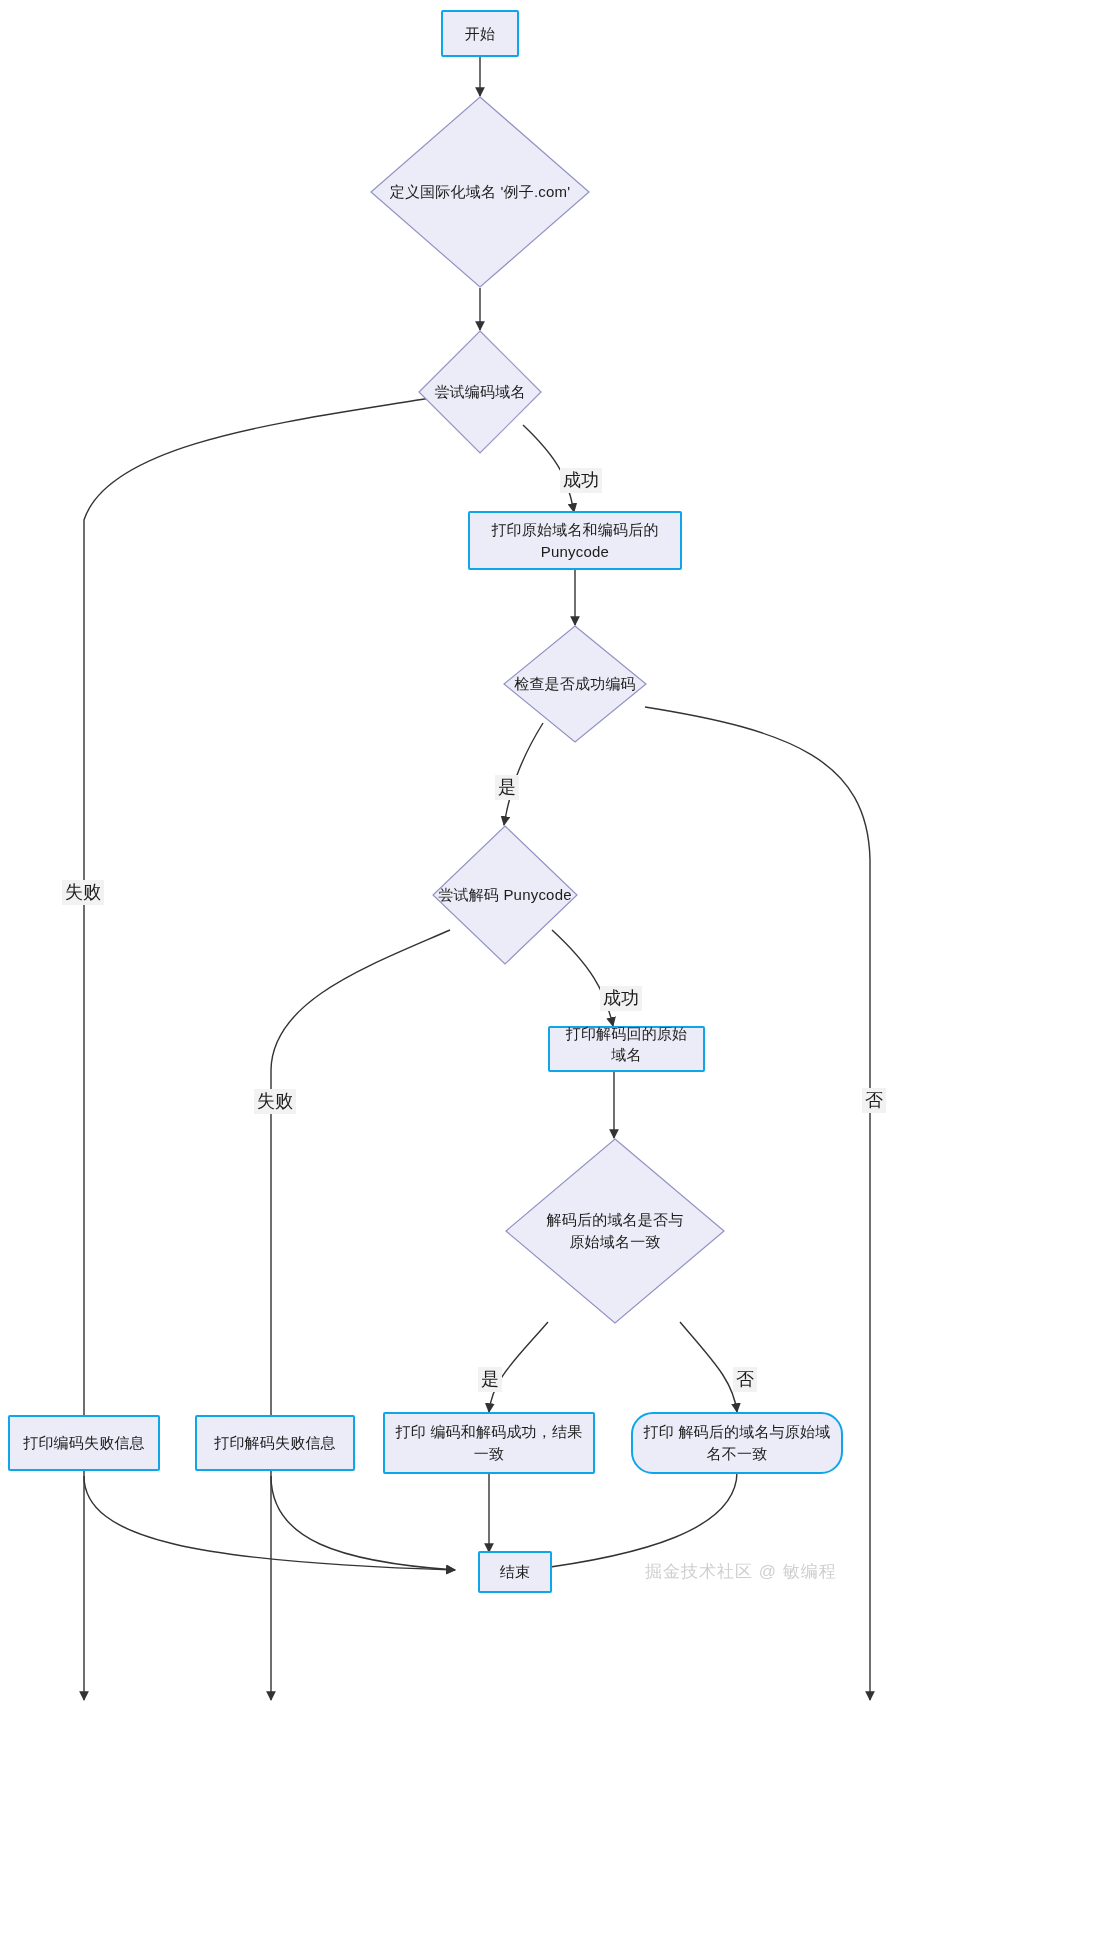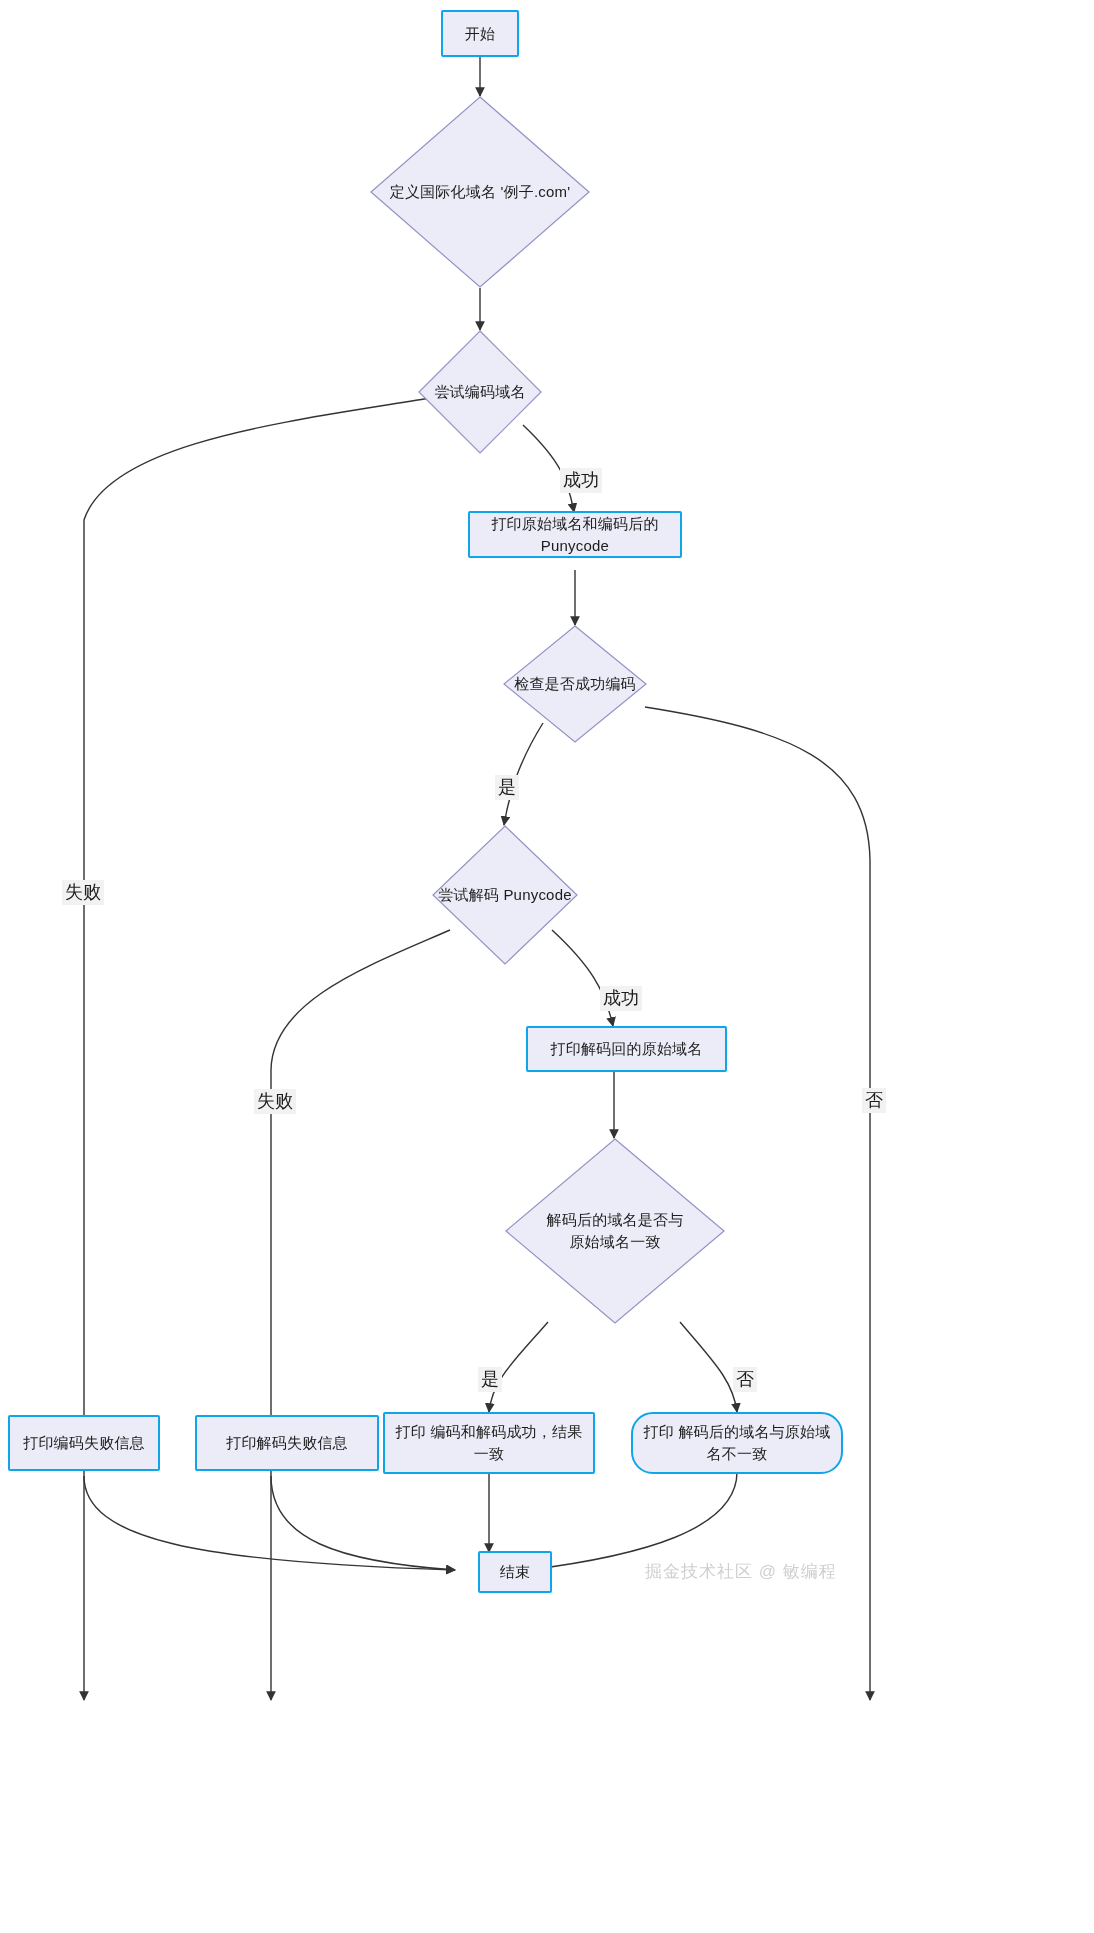--- a/index.html
+++ b/index.html
@@ -140,54 +140,54 @@
     <span class="diamond-label">定义国际化域名 '例子.com'</span>
   </div>
 
   <div class="node node-diamond" style="left:418px; top:330px; width:124px; height:124px;">
     <svg class="diamond-shape" viewBox="0 0 124 124" preserveAspectRatio="none">
       <polygon points="62,1 123,62 62,123 1,62" fill="#ececf8" stroke="#9292c4" stroke-width="1.2"></polygon>
     </svg>
     <span class="diamond-label">尝试编码域名</span>
   </div>
 
-  <div class="node node-rect" style="left:468px; top:511px; width:214px; height:47px;">
+  <div class="node node-rect" style="left:468px; top:511px; width:214px; height:59px;">
     <span>打印原始域名和编码后的 Punycode</span>
   </div>
 
   <div class="node node-diamond" style="left:503px; top:625px; width:144px; height:118px;">
     <svg class="diamond-shape" viewBox="0 0 144 118" preserveAspectRatio="none">
       <polygon points="72,1 143,59 72,117 1,59" fill="#ececf8" stroke="#9292c4" stroke-width="1.2"></polygon>
     </svg>
     <span class="diamond-label">检查是否成功编码</span>
   </div>
 
   <div class="node node-diamond" style="left:432px; top:825px; width:146px; height:140px;">
     <svg class="diamond-shape" viewBox="0 0 146 140" preserveAspectRatio="none">
       <polygon points="73,1 145,70 73,139 1,70" fill="#ececf8" stroke="#9292c4" stroke-width="1.2"></polygon>
     </svg>
     <span class="diamond-label">尝试解码 Punycode</span>
   </div>
 
-  <div class="node node-rect" style="left:526px; top:1026px; width:201px; height:46px;">
+  <div class="node node-rect" style="left:548px; top:1026px; width:157px; height:46px;align-items:flex-end;">
     <span>打印解码回的原始域名</span>
   </div>
 
   <div class="node node-diamond" style="left:505px; top:1138px; width:220px; height:186px;">
     <svg class="diamond-shape" viewBox="0 0 220 186" preserveAspectRatio="none">
       <polygon points="110,1 219,93 110,185 1,93" fill="#ececf8" stroke="#9292c4" stroke-width="1.2"></polygon>
     </svg>
     <span class="diamond-label" style="max-width:150px; margin:5px auto;">解码后的域名是否与原始域名一致</span>
   </div>
 
   <div class="node node-rect" style="left:8px; top:1415px; width:152px; height:56px;">
     <span>打印编码失败信息</span>
   </div>
 
-  <div class="node node-rect" style="left:195px; top:1415px; width:184px; height:56px;">
+  <div class="node node-rect" style="left:195px; top:1415px; width:160px; height:56px;">
     <span>打印解码失败信息</span>
   </div>
 
   <div class="node node-rect" style="left:383px; top:1412px; width:212px; height:62px;">
     <span>打印 编码和解码成功，结果一致</span>
   </div>
 
   <div class="node node-rect" style="left:631px; top:1412px; width:212px; height:62px;border-radius:22px;">
     <span>打印 解码后的域名与原始域名不一致</span>
   </div>

